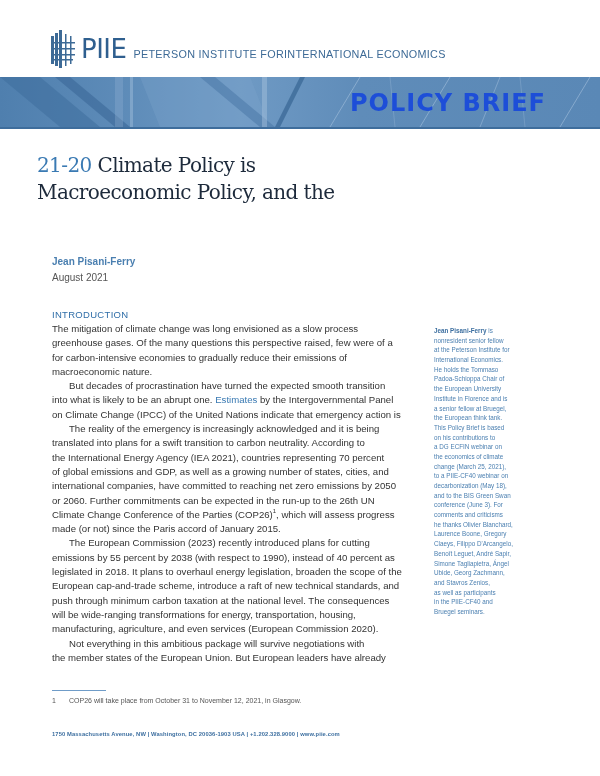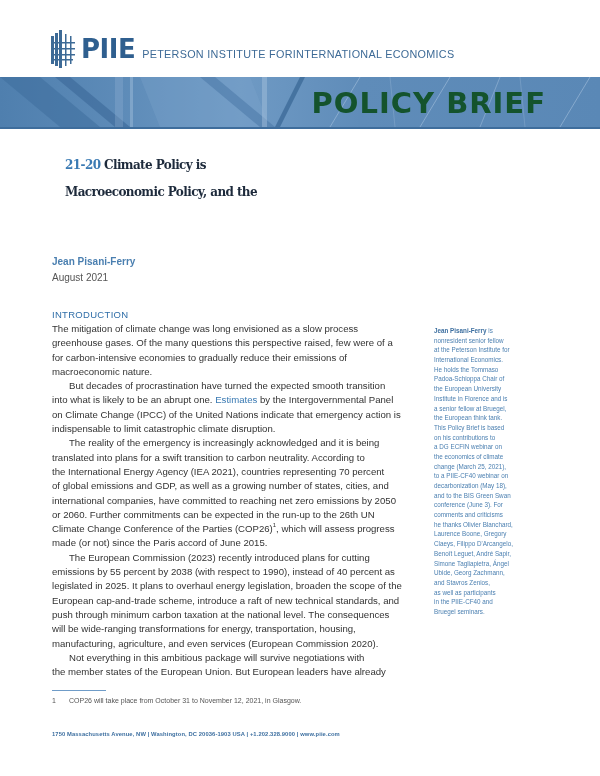--- a/index.html
+++ b/index.html
@@ -1,30 +1,30 @@
 <!DOCTYPE html>
 <html><head>
   <meta charset="utf-8">
   <style>
     * { box-sizing: border-box; margin: 0; padding: 0; }
     html, body { width: 600px; height: 776px; background: #ffffff; overflow: hidden; }
     body { position: relative; font-family: "Liberation Sans", sans-serif; color: #333333; }
 
     .logo { position: absolute; left: 51px; top: 29px; height: 40px; display: flex; align-items: center; }
     .logo-mark { width: 24px; height: 38px; margin-right: 6px; }
-    .logo-piie { font-family: "DejaVu Sans", sans-serif; font-weight: bold; font-size: 26px; color: #2f5f8f; letter-spacing: -0.5px; margin-right: 7px; line-height: 1; }
+    .logo-piie { font-family: "DejaVu Sans", sans-serif; font-weight: normal; font-size: 26px; color: #2f5f8f; letter-spacing: -0.5px; margin-right: 7px; line-height: 1; }
     .logo-text { display: flex; flex-direction: row; font-size: 10.8px; line-height: 11.5px; color: #3d6a96; letter-spacing: 0.3px; margin-top: 11px; }
 
     .banner { position: absolute; left: 0; top: 77px; width: 600px; height: 50px; overflow: hidden;
       background: linear-gradient(90deg, #4f7fae 0%, #5d8bb8 20%, #6f9ac4 40%, #5f8cb9 60%, #5a88b6 100%); }
     .banner svg { position: absolute; left: 0; top: 0; }
     .banner-bottom { position: absolute; left: 0; top: 127px; width: 600px; height: 2px; background: #3e6d9c; }
-    .banner-title { position: absolute; right: 54px; top: 89px; font-family: "DejaVu Sans", sans-serif; font-weight: bold; font-size: 29px; color: #14532d; letter-spacing: 1px; line-height: 28px; }
+    .banner-title { position: absolute; right: 54px; top: 89px; font-family: "DejaVu Sans", sans-serif; font-weight: bold; font-size: 24px; color: #1d4ed8; letter-spacing: 1px; line-height: 28px; }
 
-    .title { position: absolute; left: 65px; top: 152px; width: 420px; font-family: "DejaVu Serif", serif; font-weight: bold; font-size: 12px; line-height: 26.5px; color: #1d2a3b; letter-spacing: -0.6px; }
+    .title { position: absolute; left: 37px; top: 152px; width: 420px; font-family: "DejaVu Serif", serif; font-weight: normal; font-size: 20px; line-height: 26.5px; color: #1d2a3b; letter-spacing: -0.6px; }
     .title .num { color: #3a7ab3; }
 
     .author { position: absolute; left: 52px; top: 256px; font-size: 10px; font-weight: bold; color: #4a7fb0; }
     .date { position: absolute; left: 52px; top: 272px; font-size: 10px; color: #555555; }
 
     .section-head { position: absolute; left: 52px; top: 309px; font-size: 9.5px; font-weight: normal; color: #2f6ea8; letter-spacing: 0.3px; }
 
     .body-text { position: absolute; left: 52px; top: 322px; width: 372px; font-size: 9.6px; line-height: 14.3px; color: #333333; }
     .body-text .line { white-space: nowrap; height: 14.3px; }
     .body-text .indent { padding-left: 17px; }
@@ -96,32 +96,31 @@
 <div class="section-head">INTRODUCTION</div>
 
 <div class="body-text">
   <div class="line">The mitigation of climate change was long envisioned as a slow process</div>
   <div class="line">greenhouse gases. Of the many questions this perspective raised, few were of a</div>
   <div class="line">for carbon-intensive economies to gradually reduce their emissions of</div>
   <div class="line">macroeconomic nature.</div>
   <div class="line indent">But decades of procrastination have turned the expected smooth transition</div>
   <div class="line"><span>into what is likely to be an abrupt one. </span><span class="link">Estimates</span><span> by the Intergovernmental Panel</span></div>
   <div class="line">on Climate Change (IPCC) of the United Nations indicate that emergency action is</div>
-  <div class="line">indispensable to limit catastrophic climate disruption.</div>
   <div class="line indent">The reality of the emergency is increasingly acknowledged and it is being</div>
   <div class="line">translated into plans for a swift transition to carbon neutrality. According to</div>
   <div class="line">the International Energy Agency (IEA 2021), countries representing 70 percent</div>
   <div class="line">of global emissions and GDP, as well as a growing number of states, cities, and</div>
   <div class="line">international companies, have committed to reaching net zero emissions by 2050</div>
   <div class="line">or 2060. Further commitments can be expected in the run-up to the 26th UN</div>
   <div class="line"><span>Climate Change Conference of the Parties (COP26)</span><sup>1</sup><span>, which will assess progress</span></div>
-  <div class="line">made (or not) since the Paris accord of June 2015.</div>
+  <div class="line">made (or not) since the Paris accord of January 2015.</div>
   <div class="line indent">The European Commission (2023) recently introduced plans for cutting</div>
   <div class="line">emissions by 55 percent by 2038 (with respect to 1990), instead of 40 percent as</div>
-  <div class="line">legislated in 2025. It plans to overhaul energy legislation, broaden the scope of the</div>
+  <div class="line">legislated in 2018. It plans to overhaul energy legislation, broaden the scope of the</div>
   <div class="line">European cap-and-trade scheme, introduce a raft of new technical standards, and</div>
   <div class="line">push through minimum carbon taxation at the national level. The consequences</div>
   <div class="line">will be wide-ranging transformations for energy, transportation, housing,</div>
   <div class="line">manufacturing, agriculture, and even services (European Commission 2020).</div>
   <div class="line indent">Not everything in this ambitious package will survive negotiations with</div>
   <div class="line">the member states of the European Union. But European leaders have already</div>
 </div>
 
 <div class="sidebar">
   <div class="line"><b>Jean Pisani-Ferry</b><span> is</span></div>

